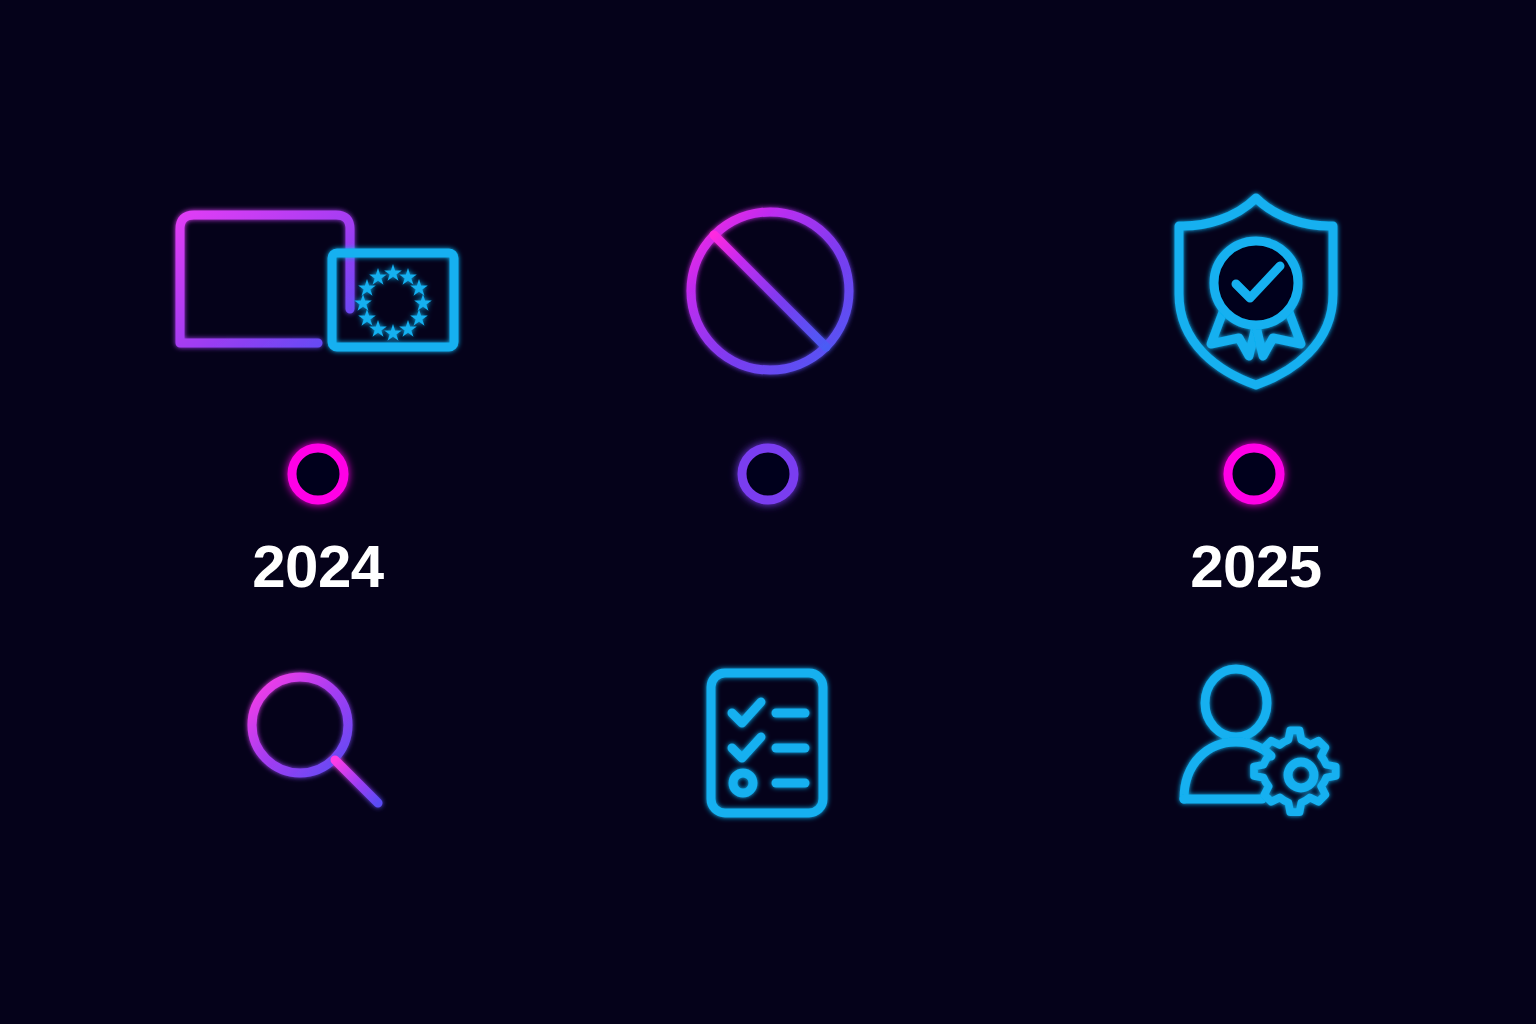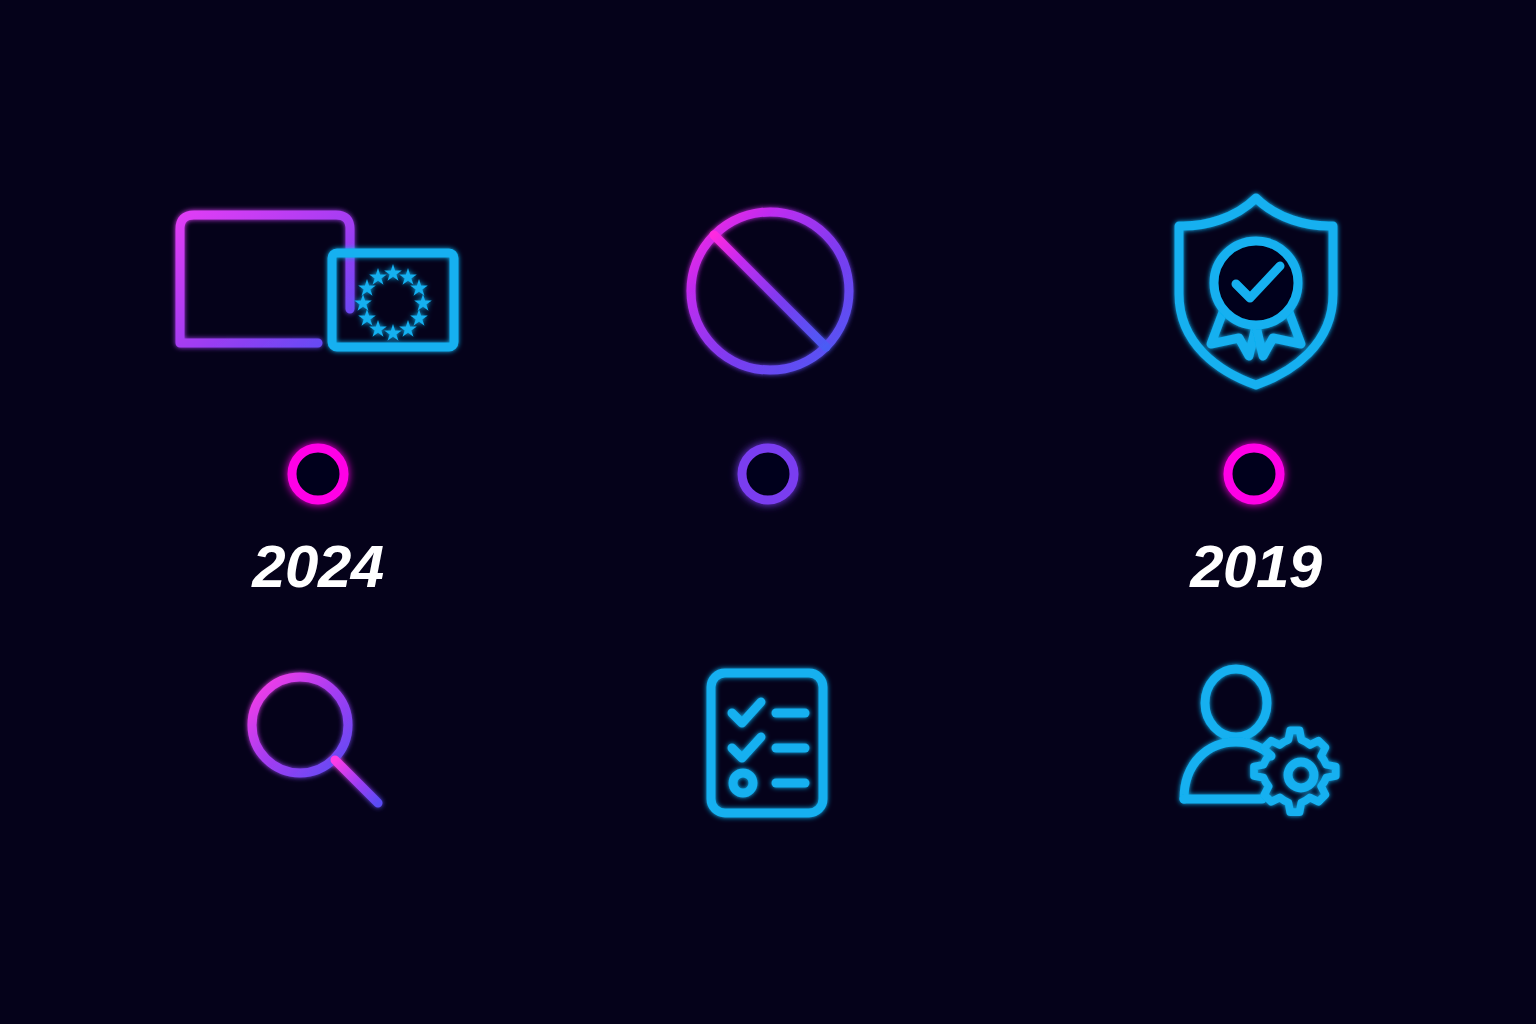--- a/index.html
+++ b/index.html
@@ -27,21 +27,20 @@
     height: 110px;
   }
 
   
   .milestone {
     position: absolute;
     top: 0;
     width: 440px;
     height: 1024px;
     pointer-events: none;
-    font-style: italic;
   }
   .milestone .icon-top {
     position: absolute;
     top: 176px;
     left: 0;
     width: 440px;
     height: 230px;
     display: flex;
     align-items: center;
     justify-content: center;
@@ -289,21 +288,21 @@
           <path d="M68 110 L50 158 L78 152 L88 170 L95 140"></path>
           <path d="M122 110 L140 158 L112 152 L102 170 L95 140"></path>
 
           <circle cx="95" cy="97" r="42" fill="#05021a"></circle>
 
           <polyline points="75,98 89,112 119,80"></polyline>
         </g>
       </svg>
     </div>
 
-    <div class="year-label">2019</div>
+    <div class="year-label">2025</div>
 
     <div class="icon-bottom">
       <svg width="180" height="160" viewBox="0 0 180 160">
         <defs>
           <filter id="gUsr" x="-25%" y="-25%" width="150%" height="150%">
             <feGaussianBlur stdDeviation="2.6" result="b"></feGaussianBlur>
             <feMerge>
                 <feMergeNode in="b"></feMergeNode>
                 <feMergeNode in="SourceGraphic"></feMergeNode>
               </feMerge>

